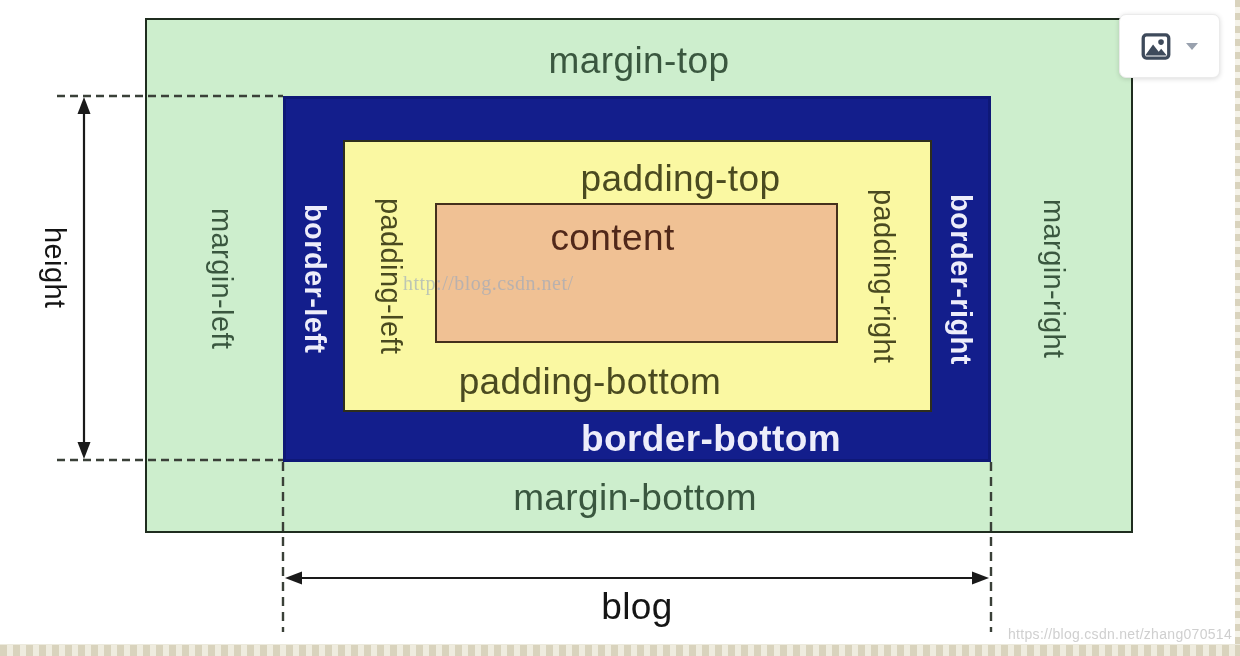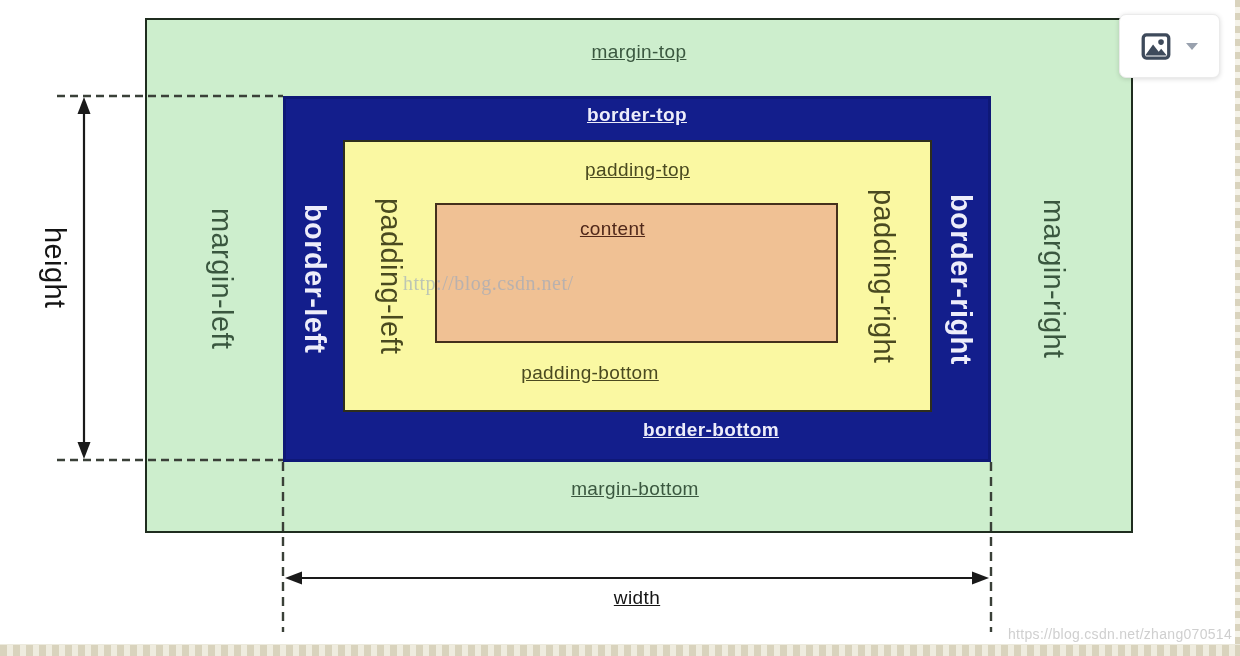--- a/index.html
+++ b/index.html
@@ -7,30 +7,30 @@
     position:relative;width:1240px;height:656px;background:#ffffff;
     overflow:hidden;font-family:"Liberation Sans",sans-serif;
   }
   
   .bmbox{position:absolute;box-sizing:border-box;}
   .margin-box{left:145px;top:18px;width:988px;height:515px;background:#CDEECD;border:2px solid #1f2d1f;}
   .border-box{left:283px;top:96px;width:708px;height:366px;background:#131E8C;box-shadow:inset 0 0 0 3px #0e1877;}
   .padding-box{left:343px;top:140px;width:589px;height:272px;background:#FAF8A2;border:2px solid #2e2e1c;}
   .content-box{left:435px;top:203px;width:403px;height:140px;background:#F0C194;border:2px solid #44301c;}
   
-  .hlabel{position:absolute;text-align:center;font-size:19px;line-height:1;letter-spacing:.4px;text-decoration:underline;}
+  .hlabel{position:absolute;text-align:center;font-size:37px;line-height:1;letter-spacing:.4px;}
   .vlabel{position:absolute;writing-mode:vertical-rl;text-align:center;font-size:29px;line-height:1;letter-spacing:.4px;}
   .margin-label{color:#3A573F;}
   .border-label{color:#EDEDFA;font-weight:bold;}
   .padding-label{color:#4A4A20;}
   .content-label{color:#50281A;}
   .dim-label{color:#151515;}
   .lab-margin-top{left:145px;width:988px;top:42px;}
   .lab-border-top{left:283px;width:708px;top:105px;}
-  .lab-padding-top{left:343px;width:589px;top:160px;}
+  .lab-padding-top{left:343px;width:589px;top:160px;padding-left:43px;}
   .lab-content{left:435px;width:355px;top:219px;}
   .lab-padding-bottom{left:343px;width:494px;top:363px;}
   .lab-border-bottom{left:283px;width:856px;top:420px;}
   .lab-margin-bottom{left:145px;width:980px;top:479px;}
   .lab-width{left:283px;width:708px;top:588px;}
   .lab-height{left:40px;top:97px;height:342px;}
   .lab-margin-left{left:207px;top:96px;height:366px;}
   .lab-border-left{left:300px;top:96px;height:366px;}
   .lab-padding-left{left:376px;top:140px;height:272px;}
   .lab-padding-right{left:869px;top:140px;height:272px;}
@@ -74,27 +74,26 @@
 <body>
 
 <div class="canvas">
 
   <div class="bmbox margin-box"></div>
   <div class="bmbox border-box"></div>
   <div class="bmbox padding-box"></div>
   <div class="bmbox content-box"></div>
 
   <div class="hlabel margin-label lab-margin-top">margin-top</div>
-  <div class="hlabel border-label lab-border-top">border-top</div>
   <div class="hlabel padding-label lab-padding-top">padding-top</div>
   <div class="hlabel content-label lab-content">content</div>
   <div class="hlabel padding-label lab-padding-bottom">padding-bottom</div>
   <div class="hlabel border-label lab-border-bottom">border-bottom</div>
   <div class="hlabel margin-label lab-margin-bottom">margin-bottom</div>
-  <div class="hlabel dim-label lab-width">width</div>
+  <div class="hlabel dim-label lab-width">blog</div>
 
   <div class="vlabel dim-label lab-height">height</div>
   <div class="vlabel margin-label lab-margin-left">margin-left</div>
   <div class="vlabel border-label lab-border-left">border-left</div>
   <div class="vlabel padding-label lab-padding-left">padding-left</div>
   <div class="vlabel padding-label lab-padding-right">padding-right</div>
   <div class="vlabel border-label lab-border-right">border-right</div>
   <div class="vlabel margin-label lab-margin-right">margin-right</div>
 
   <svg class="annotations" width="1240" height="656" viewBox="0 0 1240 656">

